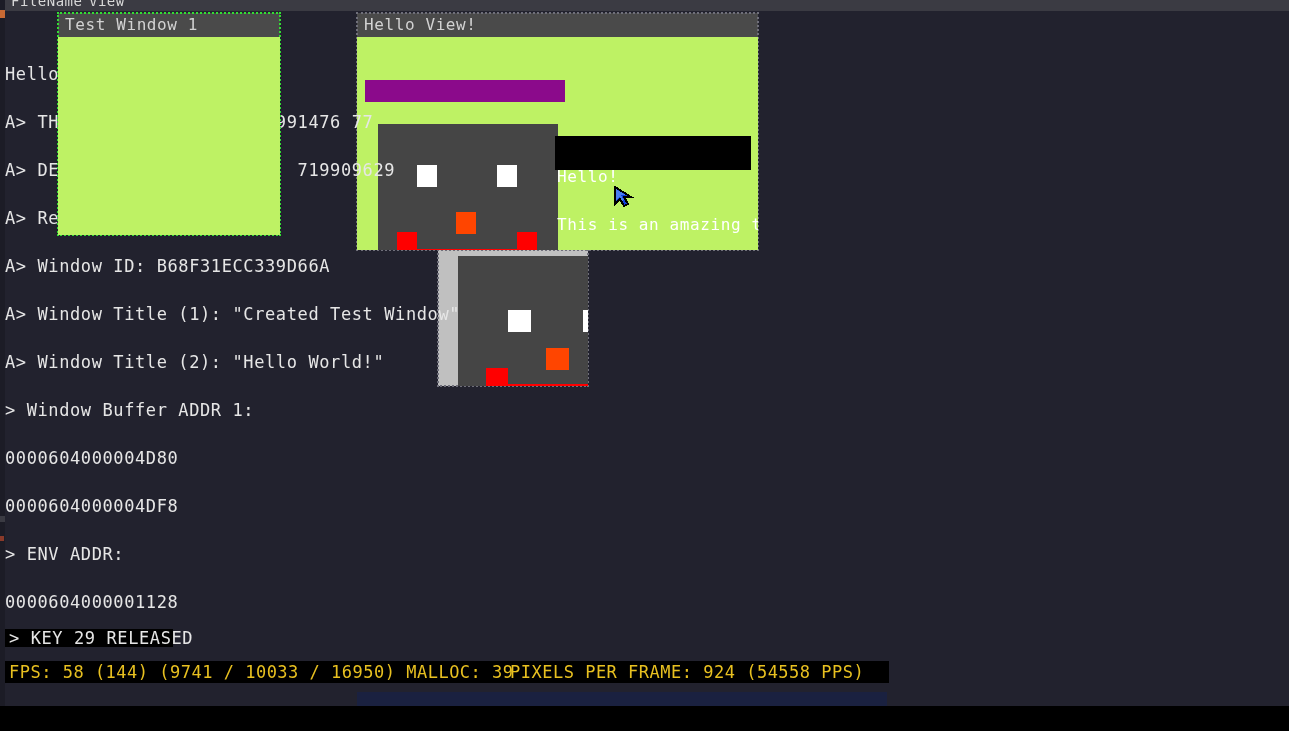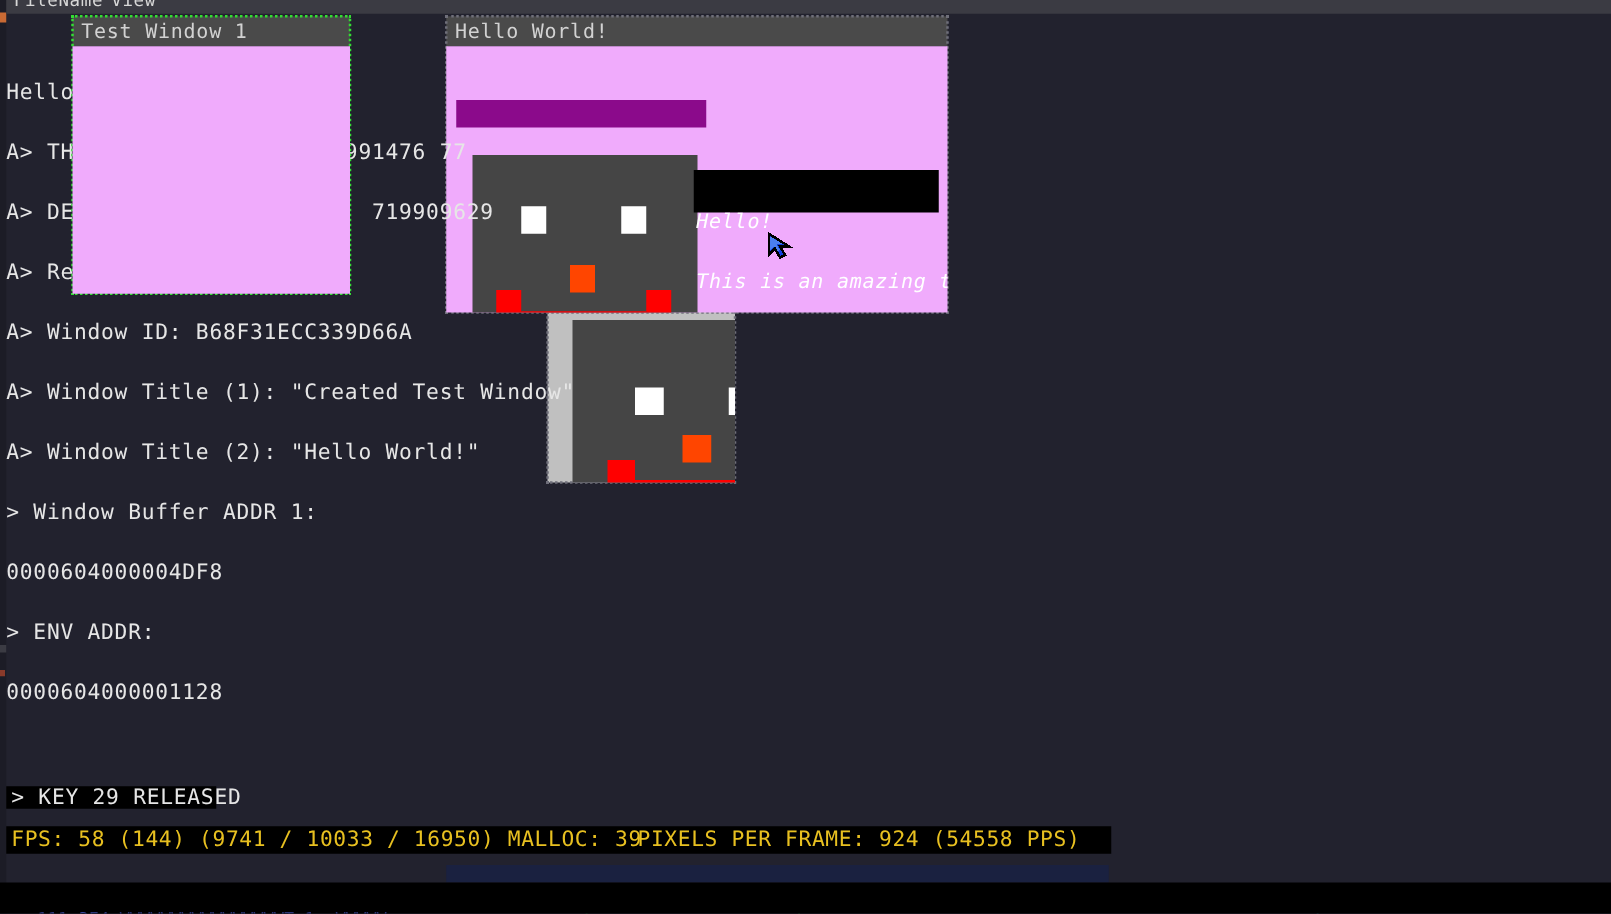--- a/index.html
+++ b/index.html
@@ -85,24 +85,23 @@
     color: #d2d2d2;
     font-size: 16px;
     line-height: 24px;
     padding-left: 7px;
     box-sizing: border-box;
     white-space: nowrap;
     letter-spacing: 0.6px;
     overflow: hidden;
   }
   .win .body {
-    background: #f0abfc;
+    background: #bef264;
     position: relative;
     overflow: hidden;
-    font-style: italic;
   }
 
   
   #win-test {
     left: 58px; top: 13px;
     width: 222px;
     z-index: 5;
     outline: 2px dotted #33dd33;
     outline-offset: -1px;
   }
@@ -251,39 +250,40 @@
 
   <div id="console">
     <div class="ln">Hello from window Test</div>
     <div class="ln">A&gt; THIS PID: 14  37429065991476 77</div>
     <div class="ln">A&gt; DESKTOP PID: 445252745  719909629</div>
     <div class="ln">A&gt; Requesting Window...</div>
     <div class="ln">A&gt; Window ID: B68F31ECC339D66A</div>
     <div class="ln">A&gt; Window Title (1): "Created Test Window"</div>
     <div class="ln">A&gt; Window Title (2): "Hello World!"</div>
     <div class="ln">&gt; Window Buffer ADDR 1:</div>
+    <div class="ln">0000604000004D80</div>
     <div class="ln">0000604000004DF8</div>
     <div class="ln">&gt; ENV ADDR:</div>
     <div class="ln">0000604000001128</div>
     
     
   </div>
 
   <div id="win-clip" class="win">
     <div class="face" style="left:20px; top:18px; width:150px; height:130px;">
       <div class="eye" style="left:50px; top:54px; width:23px; height:22px;"></div>
       <div class="eye" style="left:125px; top:54px; width:23px; height:22px;"></div>
       <div class="nose" style="left:88px; top:92px; width:23px; height:22px;"></div>
       <div class="mth" style="left:28px; top:112px; width:22px; height:22px;"></div>
       <div class="mth" style="left:48px; top:128px; width:92px; height:14px;"></div>
     </div>
   </div>
 
   <div id="win-hello" class="win">
-    <div class="titlebar">Hello World!</div>
+    <div class="titlebar">Hello View!</div>
     <div class="body">
 
       <div class="purple-bar"></div>
 
       <div class="face" style="left:21px; top:87px; width:180px; height:145px;">
         <div class="eye" style="left:39px; top:41px; width:20px; height:22px;"></div>
         <div class="eye" style="left:119px; top:41px; width:20px; height:22px;"></div>
         <div class="nose" style="left:78px; top:88px; width:20px; height:22px;"></div>
         <div class="mth" style="left:19px; top:108px; width:20px; height:22px;"></div>
         <div class="mth" style="left:139px; top:108px; width:20px; height:22px;"></div>

